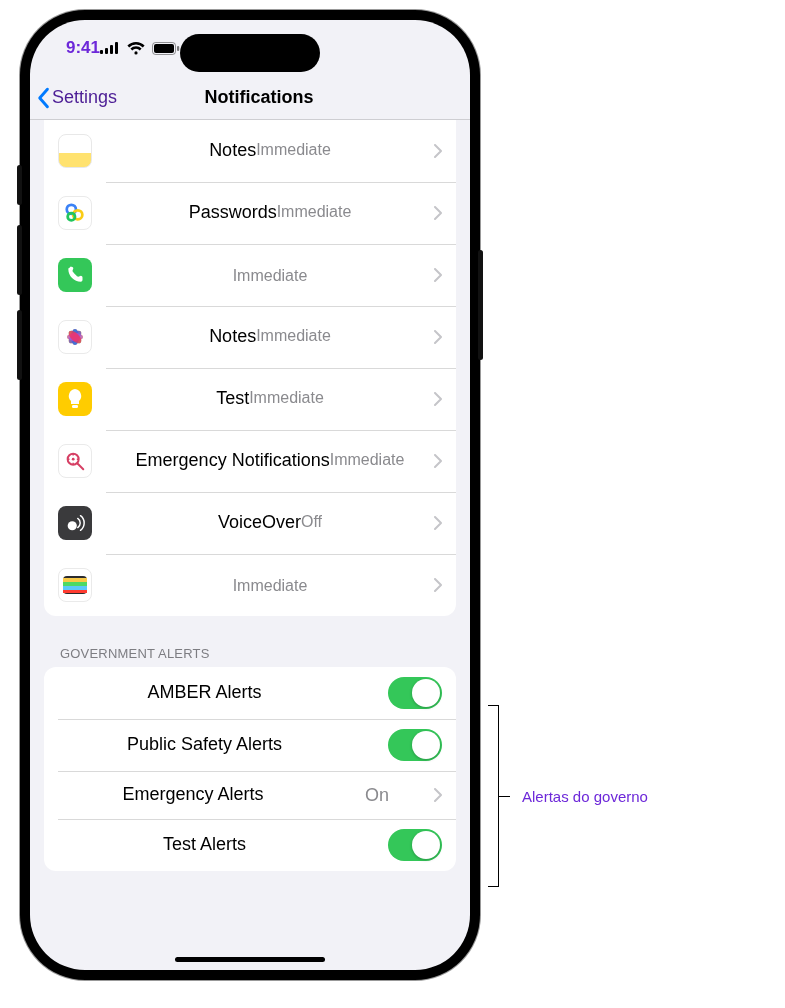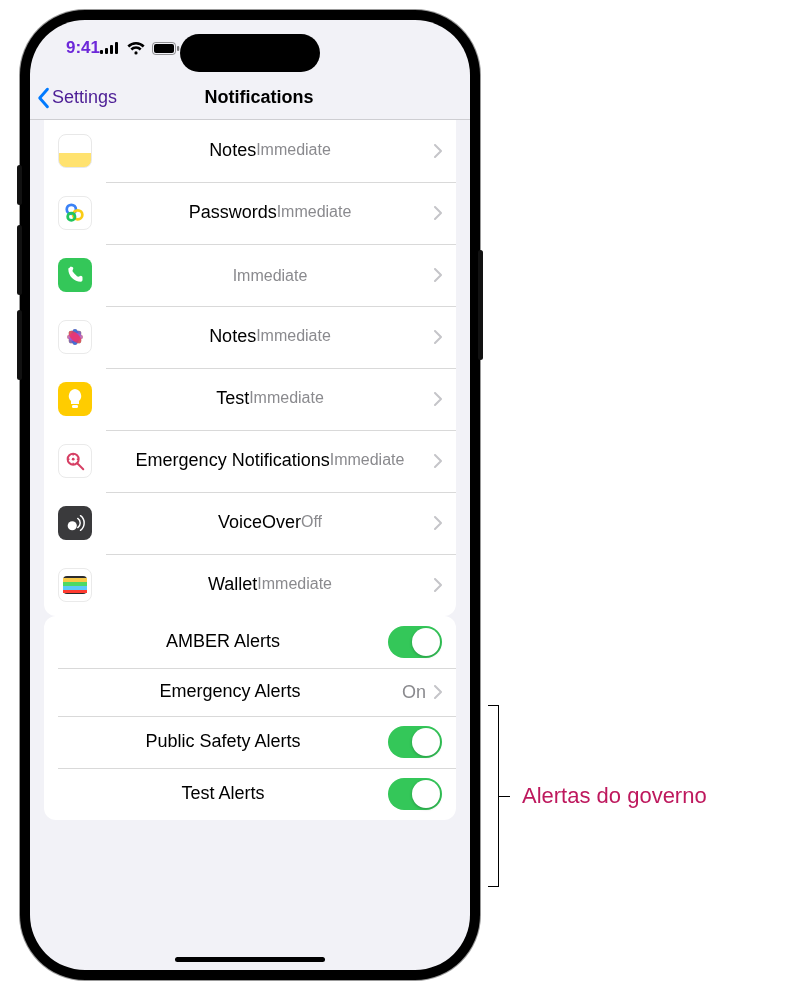--- a/index.html
+++ b/index.html
@@ -151,21 +151,21 @@
     content: "";
     position: absolute;
     width: 28px;
     height: 28px;
     border-radius: 50%;
     background: #fff;
     top: 2px;
     right: 2px;
     box-shadow: 0 1px 3px rgba(0,0,0,0.25);
   }
-  .alerts .row { min-height: 48px; padding: 10px 14px; }
+  .alerts .row { min-height: 48px; padding: 10px 14px; gap: 37px; }
   .alerts .row-title { font-size: 18px; }
   .home-indicator {
     position: absolute;
     bottom: 8px;
     left: 50%;
     transform: translateX(-50%);
     width: 150px;
     height: 5px;
     background: #000;
     border-radius: 3px;
@@ -196,22 +196,22 @@
     top: 5px; left: 0; width: 11px; height: 1px;
   }
   .bracket::after {
     bottom: 5px; left: 0; width: 11px; height: 1px;
   }
   .bracket .mid {
     top: 50%; left: 10px; width: 12px; height: 1px;
   }
   .callout-label {
     margin-left: 12px;
-    font-size: 22px;
-    color: #be185d;
+    font-size: 15px;
+    color: #6d28d9;
     white-space: nowrap;
   }
   
   .icon-notes { background: linear-gradient(#fff 55%, #ffe26f 55%); border: 0.5px solid #e8e8e8; }
   .icon-passwords { background: #fff; border: 0.5px solid #eaeaea; }
   .icon-phone { background: #34c759; color:#fff; }
   .icon-photos { background: #fff; border: 0.5px solid #eaeaea; }
   .icon-tips { background: #ffcc00; color:#fff; }
   .icon-tracking { background: #fff; border: 0.5px solid #eaeaea; color:#d63f64; }
   .icon-voiceover { background: #3a3a3c; color:#fff; }
@@ -380,49 +380,49 @@
             <div class="app-icon icon-wallet">
               <svg width="26" height="20" viewBox="0 0 26 20">
                 <rect x="1" y="1" width="24" height="18" rx="4" fill="#2b2b2d"></rect>
                 <rect x="1" y="3" width="24" height="4" fill="#f7c948"></rect>
                 <rect x="1" y="7" width="24" height="4" fill="#4cd964"></rect>
                 <rect x="1" y="11" width="24" height="4" fill="#5ac8fa"></rect>
                 <rect x="1" y="15" width="24" height="3" fill="#ff3b30"></rect>
               </svg>
             </div>
             <div class="row-text">
-              <div class="row-title">Wallet</div>
               <div class="row-sub">Immediate</div>
             </div>
             <svg class="chevron" width="8" height="14" viewBox="0 0 8 14">
               <path d="M1 1 L7 7 L1 13" stroke="#c5c5c9" stroke-width="2" fill="none" stroke-linecap="round" stroke-linejoin="round"></path>
             </svg>
           </div>
         </div>
+      <div class="section-header">GOVERNMENT ALERTS</div>
       <div class="group alerts" id="alerts-group">
           <div class="row">
             <div class="row-text">
               <div class="row-title">AMBER Alerts</div>
             </div>
             <div class="toggle"></div>
           </div>
           <div class="row">
             <div class="row-text">
+              <div class="row-title">Public Safety Alerts</div>
+            </div>
+            <div class="toggle"></div>
+          </div>
+          <div class="row">
+            <div class="row-text">
               <div class="row-title">Emergency Alerts</div>
             </div>
             <span class="row-value">On</span>
             <svg class="chevron" width="8" height="14" viewBox="0 0 8 14">
               <path d="M1 1 L7 7 L1 13" stroke="#c5c5c9" stroke-width="2" fill="none" stroke-linecap="round" stroke-linejoin="round"></path>
             </svg>
-          </div>
-          <div class="row">
-            <div class="row-text">
-              <div class="row-title">Public Safety Alerts</div>
-            </div>
-            <div class="toggle"></div>
           </div>
           <div class="row">
             <div class="row-text">
               <div class="row-title">Test Alerts</div>
             </div>
             <div class="toggle"></div>
           </div>
         </div>
     </div>
 

